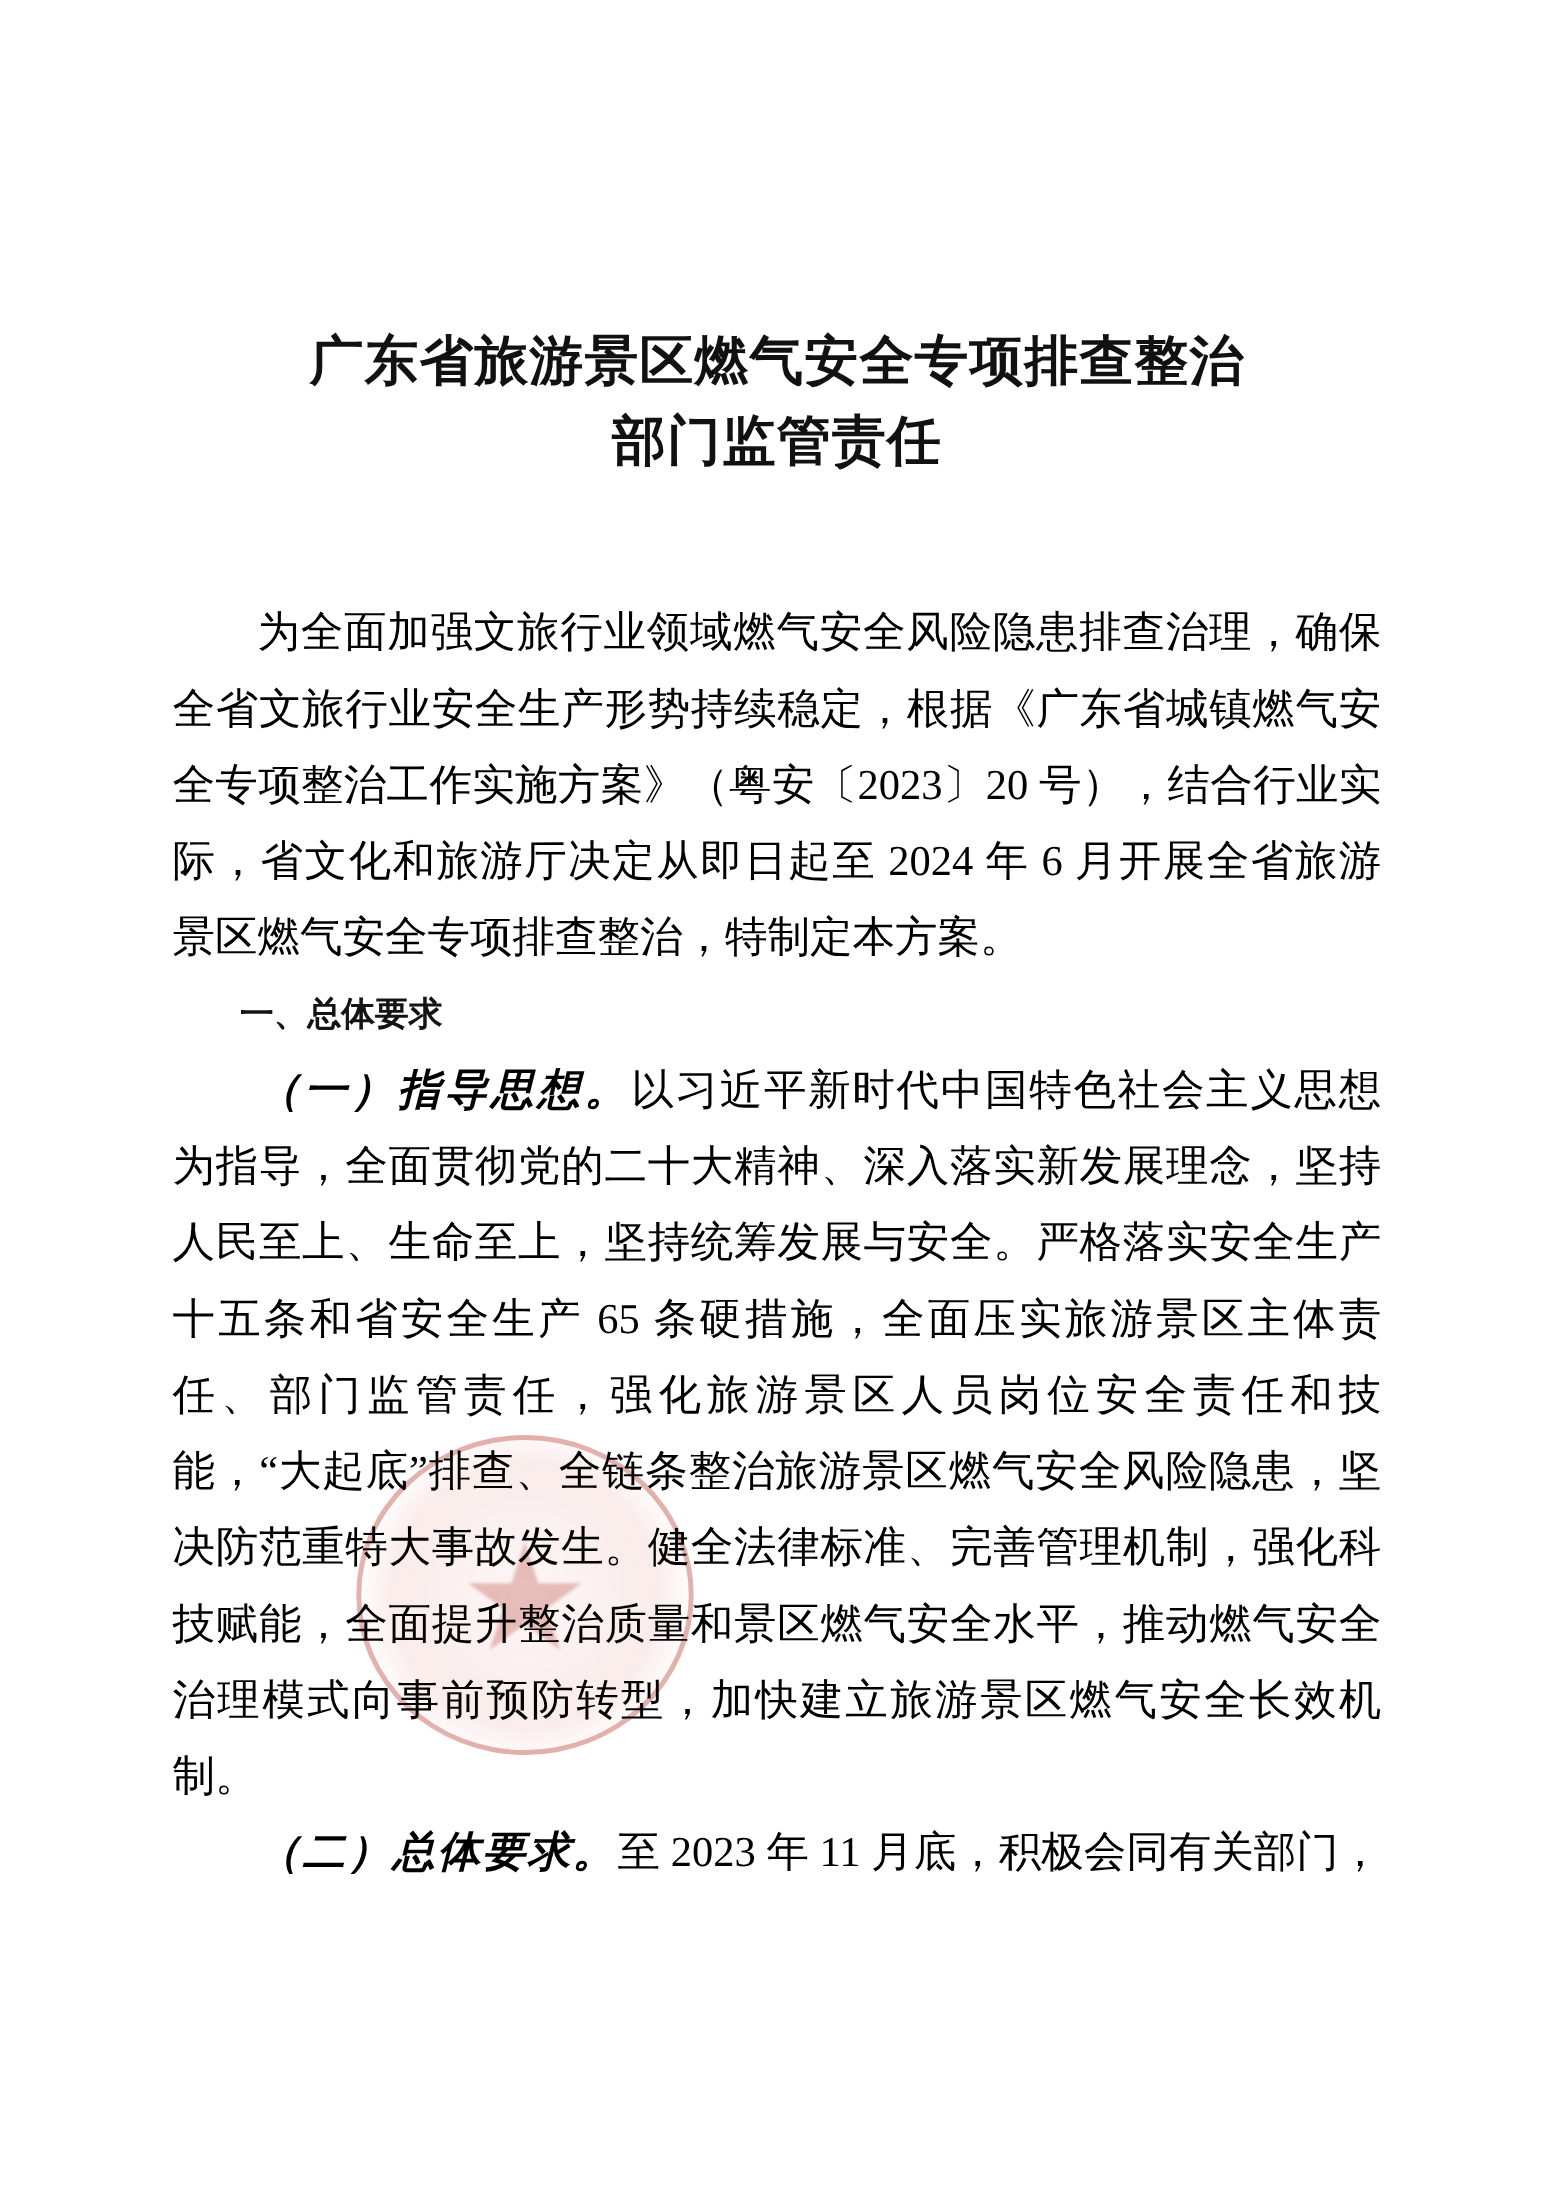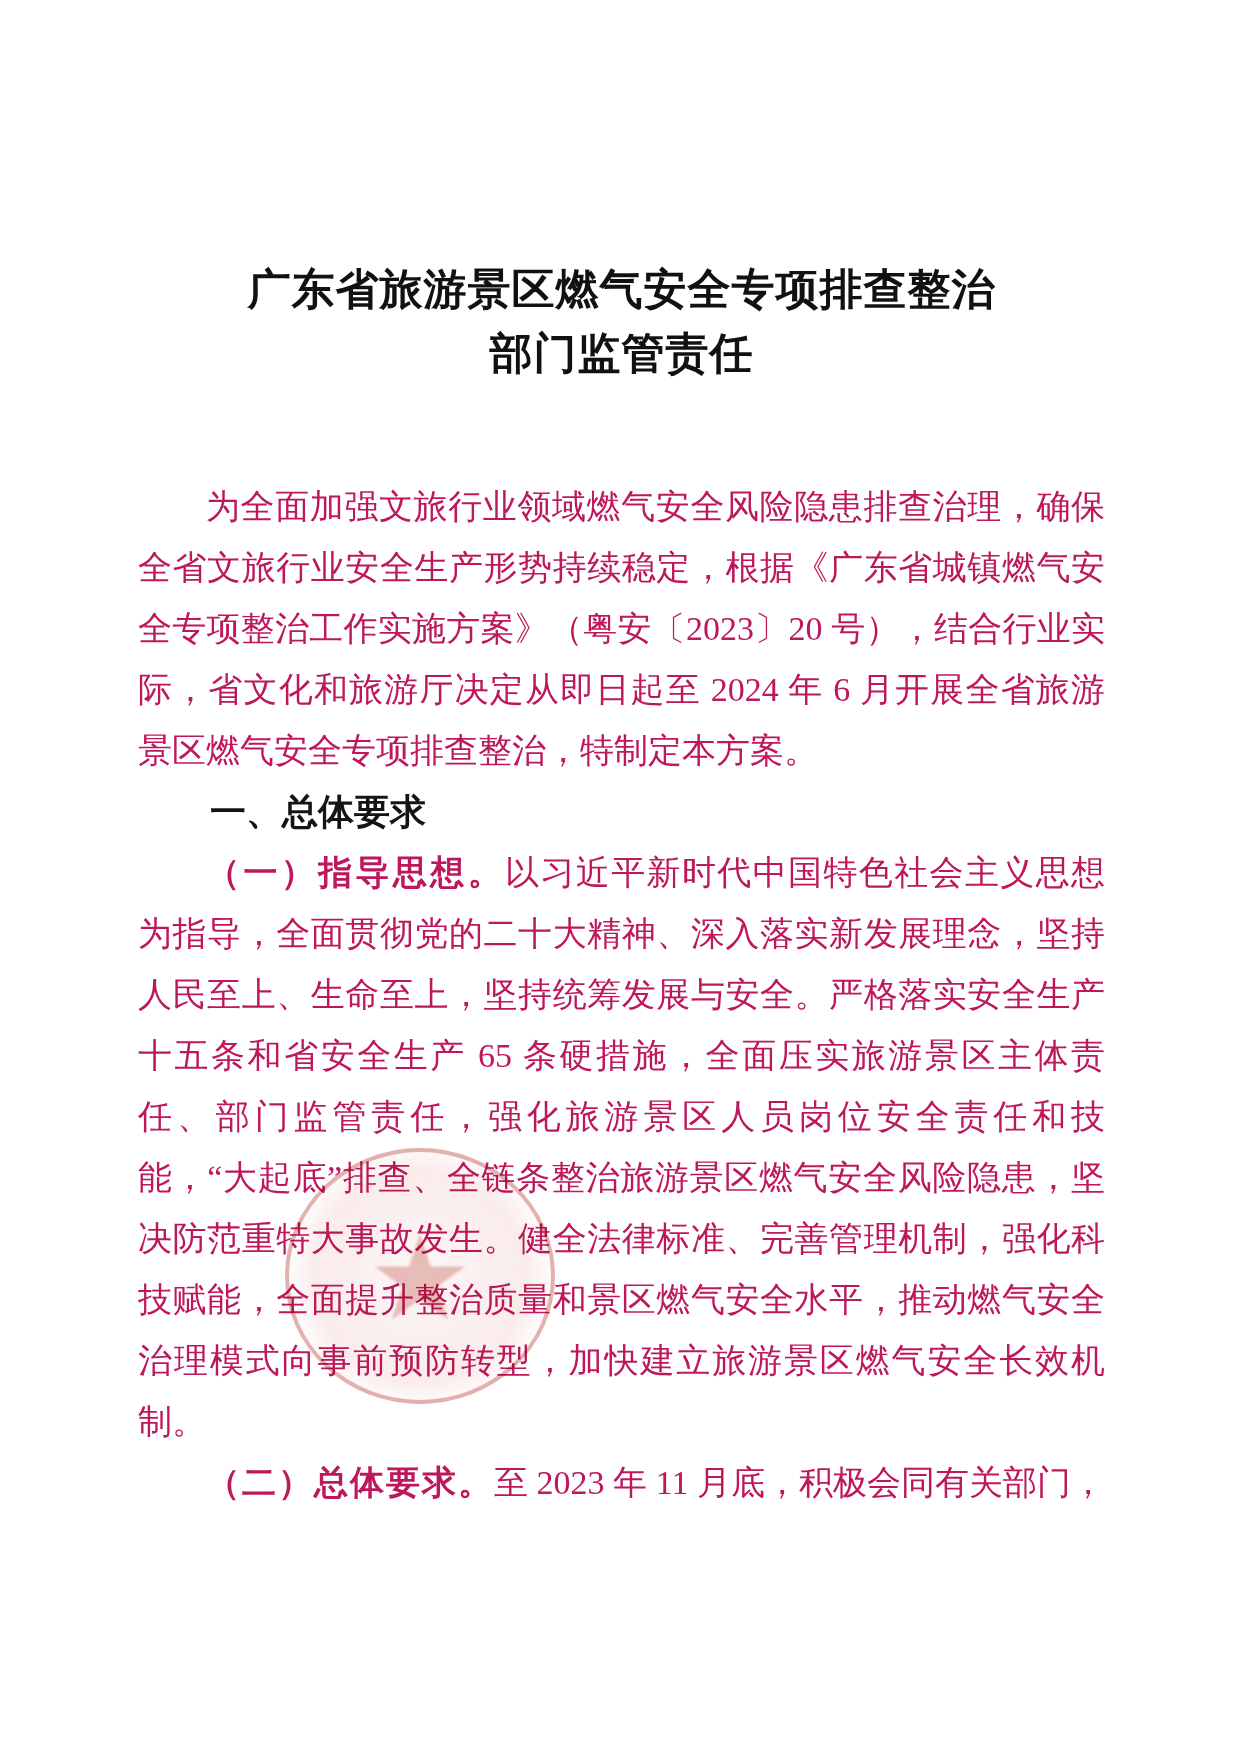--- a/index.html
+++ b/index.html
@@ -38,32 +38,33 @@
     margin-top: 90px;
   }
   .para {
     margin: 0;
     font-size: 34px;
     line-height: 61px;
     text-align: justify;
     text-justify: inter-ideograph;
     word-break: break-all;
     text-indent: 2em;
-    color: #be185d;
+    color: #000000;
   }
   .section-heading {
     margin: 0;
     font-family: "Liberation Sans", "DejaVu Sans", sans-serif;
-    font-size: 36px;
+    font-size: 27px;
     font-weight: 700;
     line-height: 61px;
     text-indent: 2em;
     color: #141414;
   }
   .lead {
+    font-style: italic;
     font-weight: 600;
     letter-spacing: 2px;
   }
   .stamp {
     position: absolute;
     left: 285px;
     top: 1148px;
     width: 262px;
     height: 248px;
     border: 4px solid rgba(183, 58, 48, 0.38);

